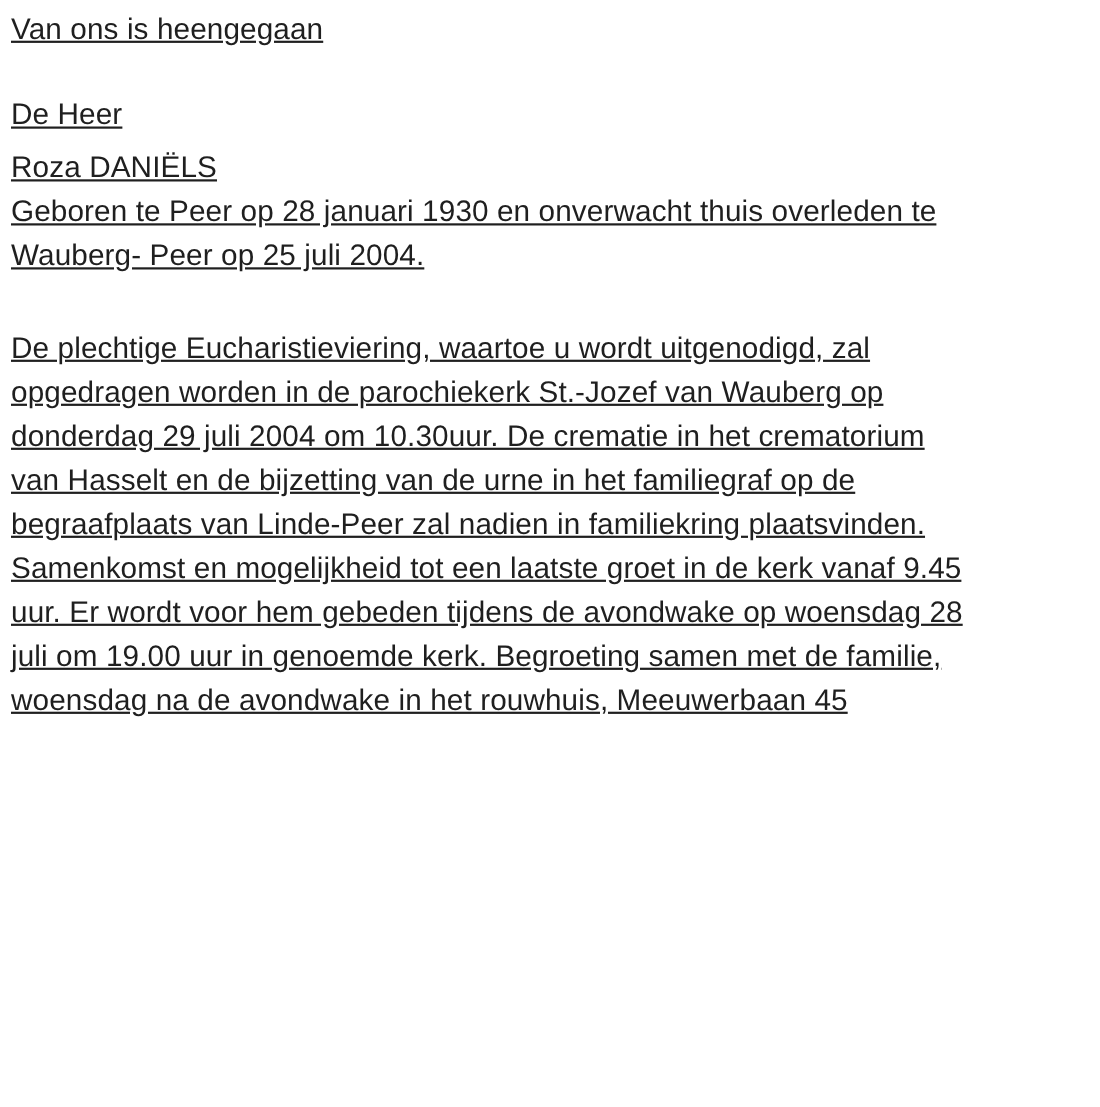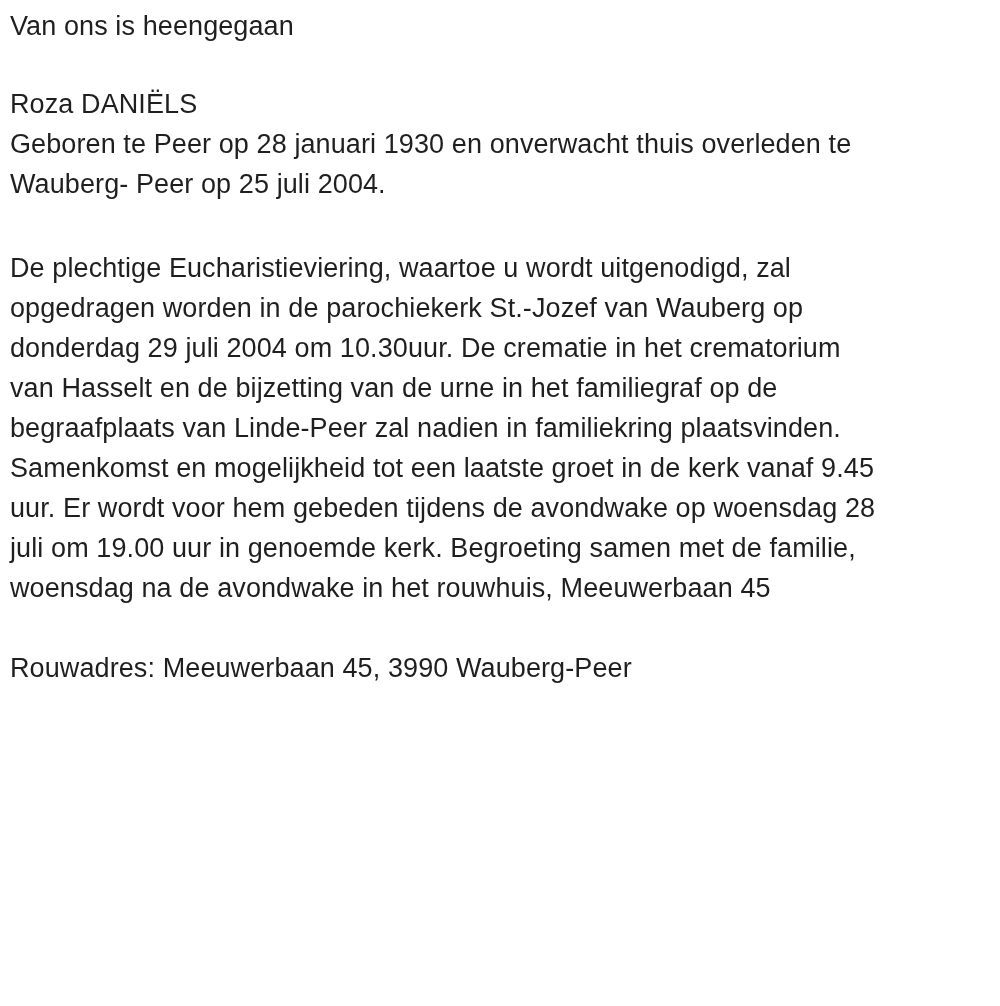--- a/index.html
+++ b/index.html
@@ -17,50 +17,51 @@
     padding: 6px 8px 0 10px;
     font-family: "Liberation Sans", "DejaVu Sans", sans-serif;
     font-size: 27px;
     line-height: 40px;
     color: #1f1f1f;
     letter-spacing: 0.1px;
   }
   .page p {
     margin: 0;
     white-space: pre-line; 
+    text-decoration: underline;
   }
   p.opening      { margin-bottom: 38px; }
   p.salutation   { margin-bottom: 8px; }
   p.deceased     { margin-bottom: 8px; font-weight: bold; }
   p.spouse-intro { margin-bottom: 8px; }
   p.spouse-name  { }
   p.birth-death  { margin-bottom: 44px; }
   p.service      { margin-bottom: 40px; }
   p.rouwadres    { margin-bottom: 34px; }
   p.closing      { margin-bottom: 0; }
 </style>
 </head>
 <body>
 
 <div class="page">
   <p class="opening">Van ons is heengegaan</p>
 
+  <p class="salutation">De Heer</p>
 
 
 
   <p class="spouse-name">Roza DANIËLS</p>
 
   <p class="birth-death">Geboren te Peer op 28 januari 1930 en onverwacht thuis overleden te
 Wauberg- Peer op 25 juli 2004.</p>
 
   <p class="service">De plechtige Eucharistieviering, waartoe u wordt uitgenodigd, zal
 opgedragen worden in de parochiekerk St.-Jozef van Wauberg op
 donderdag 29 juli 2004 om 10.30uur. De crematie in het crematorium
 van Hasselt en de bijzetting van de urne in het familiegraf op de
 begraafplaats van Linde-Peer zal nadien in familiekring plaatsvinden.
 Samenkomst en mogelijkheid tot een laatste groet in de kerk vanaf 9.45
 uur. Er wordt voor hem gebeden tijdens de avondwake op woensdag 28
 juli om 19.00 uur in genoemde kerk. Begroeting samen met de familie,
 woensdag na de avondwake in het rouwhuis, Meeuwerbaan 45</p>
 
-  <p class="rouwadres">Rouwadres: Meeuwerbaan 45, 3990 Wauberg-Peer</p>
 
 </div>
 
 </body></html>

